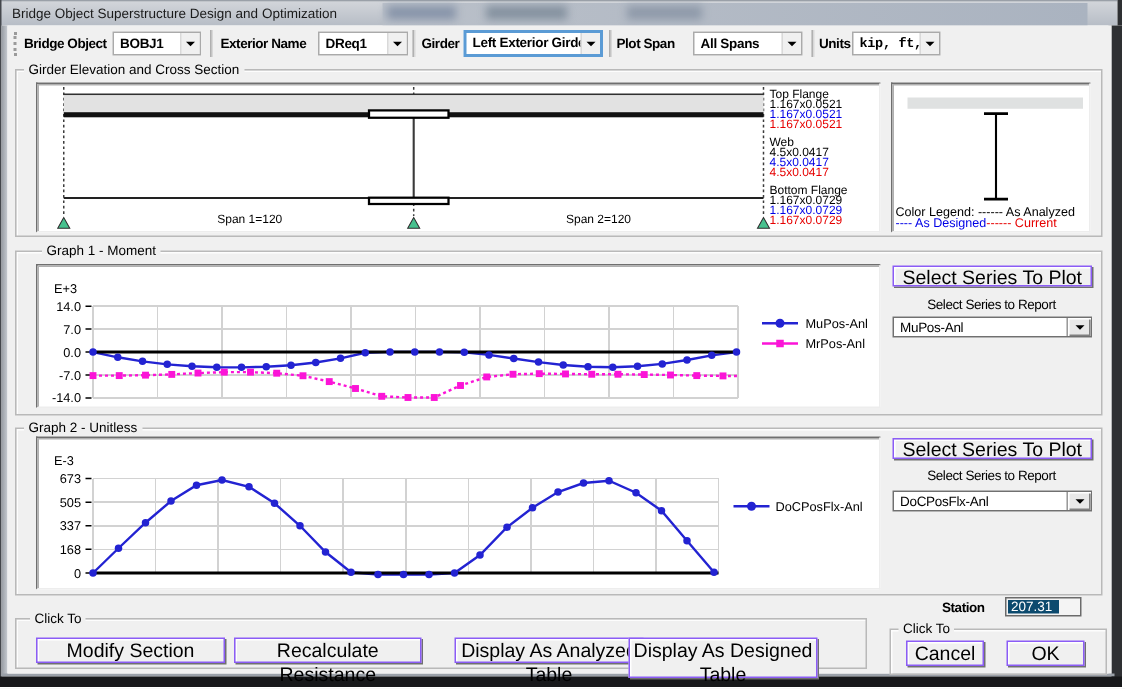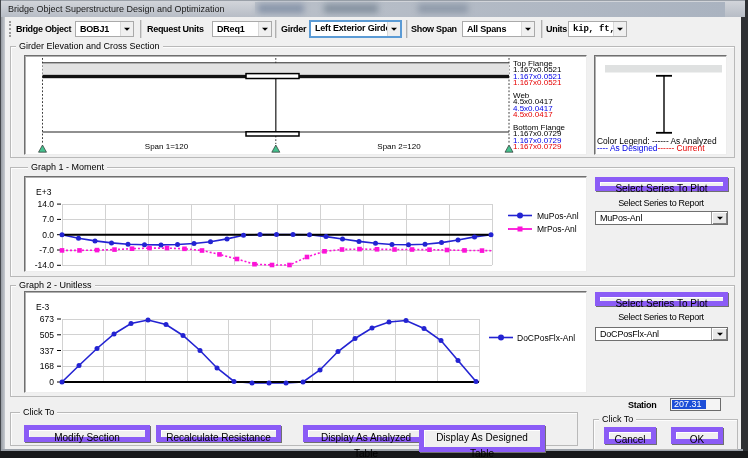--- a/index.html
+++ b/index.html
@@ -1,21 +1,21 @@
 <!DOCTYPE html>
 <html><head><meta charset="utf-8">
 <style>
 * { margin:0; padding:0; box-sizing:border-box; }
 body { width:750px; height:459px; font-family:"Liberation Sans", sans-serif; background:#fff; position:relative; overflow:hidden; }
 #win { position:absolute; left:0; top:0; width:748px; height:458px; }
 .abs { position:absolute; }
 .gb { position:absolute; border:1px solid #b9b9b9; box-shadow:inset 1px 1px 0 #fdfdfd; }
 .gbl { position:absolute; background:#f0f0f0; padding:0 3px; font-size:9px; color:#000; white-space:nowrap; }
 .sunken { position:absolute; background:#fff; border:1px solid; border-color:#6f6f6f #ededed #ededed #6f6f6f; box-shadow:inset 1px 1px 0 #b0b0b0; }
-.btn { position:absolute; background:#f0f0f0; border:5px solid #8b5cf6; box-shadow:inset 1px 1px 0 #ffffff, 1px 1px 0 #707070; font-size:10px; color:#000; text-align:center; }
+.btn { position:absolute; background:#f0f0f0; border:1px solid #8b5cf6; box-shadow:inset 1px 1px 0 #ffffff, 1px 1px 0 #707070; font-size:13px; color:#000; text-align:center; }
 .lbl { position:absolute; font-size:9px; letter-spacing:-0.3px; color:#000; white-space:nowrap; }
 .bold { font-weight:bold; }
 .combo { position:absolute; background:#fff; border:1px solid #aaaaaa; font-size:9px; letter-spacing:-0.2px; }
 .cbtxt { position:absolute; left:4px; top:2px; white-space:nowrap; }
 .cbbtn { position:absolute; right:0; top:0; bottom:0; width:13px; background:#f0f0f0; border-left:1px solid #d9d9d9; }
 .arr { position:absolute; left:50%; top:50%; transform:translate(-50%,-40%); width:0; height:0; border-left:3px solid transparent; border-right:3px solid transparent; border-top:3.5px solid #000; }
 .sep { position:absolute; width:2px; background:#d8d8d8; border-left:1px solid #b0b0b0; }
 </style></head>
 <body>
 <div id="win">
@@ -39,37 +39,37 @@
 
   <div class="abs" style="left:9px;top:21px;width:2px;height:16px;border-left:2px dotted #9a9a9a;"></div>
   <div class="lbl bold" style="left:16px;top:24px;">Bridge Object</div>
   <div class="combo" style="left:75px;top:21px;width:59px;height:16px;text-decoration:underline;">
       <span class="cbtxt bold">BOBJ1</span>
       <span class="cbbtn">
         <span class="arr"></span>
       </span>
     </div>
   <div class="sep" style="left:140px;top:20px;height:18px;"></div>
-  <div class="lbl bold" style="left:147px;top:24px;">Request Units</div>
+  <div class="lbl bold" style="left:147px;top:24px;">Exterior Name</div>
   <div class="combo" style="left:212px;top:21px;width:60px;height:16px;">
       <span class="cbtxt bold">DReq1</span>
       <span class="cbbtn">
         <span class="arr"></span>
       </span>
     </div>
   <div class="sep" style="left:275px;top:20px;height:18px;"></div>
   <div class="lbl bold" style="left:281px;top:24px;">Girder</div>
   <div class="combo" style="left:309px;top:20px;width:93px;height:18px;border:2px solid #5b9bd5;">
       <span class="cbtxt bold" style="top:1px;">Left Exterior Girde</span>
       <span class="cbbtn" style="width:13px;">
         <span class="arr"></span>
       </span>
     </div>
   <div class="sep" style="left:406px;top:20px;height:18px;"></div>
-  <div class="lbl bold" style="left:411px;top:24px;">Show Span</div>
+  <div class="lbl bold" style="left:411px;top:24px;">Plot Span</div>
   <div class="combo" style="left:462px;top:21px;width:73px;height:16px;">
       <span class="cbtxt bold">All Spans</span>
       <span class="cbbtn">
         <span class="arr"></span>
       </span>
     </div>
   <div class="sep" style="left:541px;top:20px;height:18px;"></div>
   <div class="lbl bold" style="left:546px;top:24px;">Units</div>
   <div class="combo" style="left:568px;top:21px;width:59px;height:16px;font-family:Liberation Mono, monospace;">
       <span class="cbtxt bold">kip, ft, F</span>
@@ -297,21 +297,21 @@
   <div class="lbl" style="left:661px;top:312px;transform:translateX(-50%);">Select Series to Report</div>
   <div class="combo" style="left:595px;top:327px;width:133px;height:14px;border:1px solid #707070;">
       <span class="cbtxt" style="top:1px;">DoCPosFlx-Anl</span>
       <span class="cbbtn" style="width:16px;background:#e8e8e8;border-left:1px solid #9a9a9a;box-shadow:inset 1px 1px 0 #fff, inset -1px -1px 0 #808080;">
         <span class="arr"></span>
       </span>
     </div>
 
   <div class="lbl bold" style="left:628px;top:400px;">Station</div>
   <div class="abs" style="left:670px;top:398px;width:51px;height:13px;background:#f4f4f4;border:1px solid #6b6b6b;">
-    <div class="abs" style="left:1px;top:1px;width:34px;height:9px;background:#1d4ed8;color:#fff;font-size:9px;line-height:9px;padding-left:2px;">207.31</div>
+    <div class="abs" style="left:1px;top:1px;width:34px;height:9px;background:#0c4a6e;color:#fff;font-size:9px;line-height:9px;padding-left:2px;">207.31</div>
   </div>
 
   <div class="gb" style="left:10px;top:412px;width:568px;height:34px;"></div>
   <div class="gbl" style="left:20px;top:407px;">Click To</div>
   <div class="btn" style="left:24px;top:425px;width:126px;height:17px;line-height:16px;">Modify Section</div>
   <div class="btn" style="left:156px;top:425px;width:125px;height:17px;line-height:16px;">Recalculate Resistance</div>
   <div class="btn" style="left:287px;top:425px;width:126px;height:17px;line-height:16px;margin-left:16px;">Display As Analyzed Table</div>
   <div class="btn" style="left:419px;top:425px;width:126px;height:27px;line-height:16px;">Display As Designed Table</div>
 
   <div class="gb" style="left:593px;top:419px;width:145px;height:31px;"></div>

